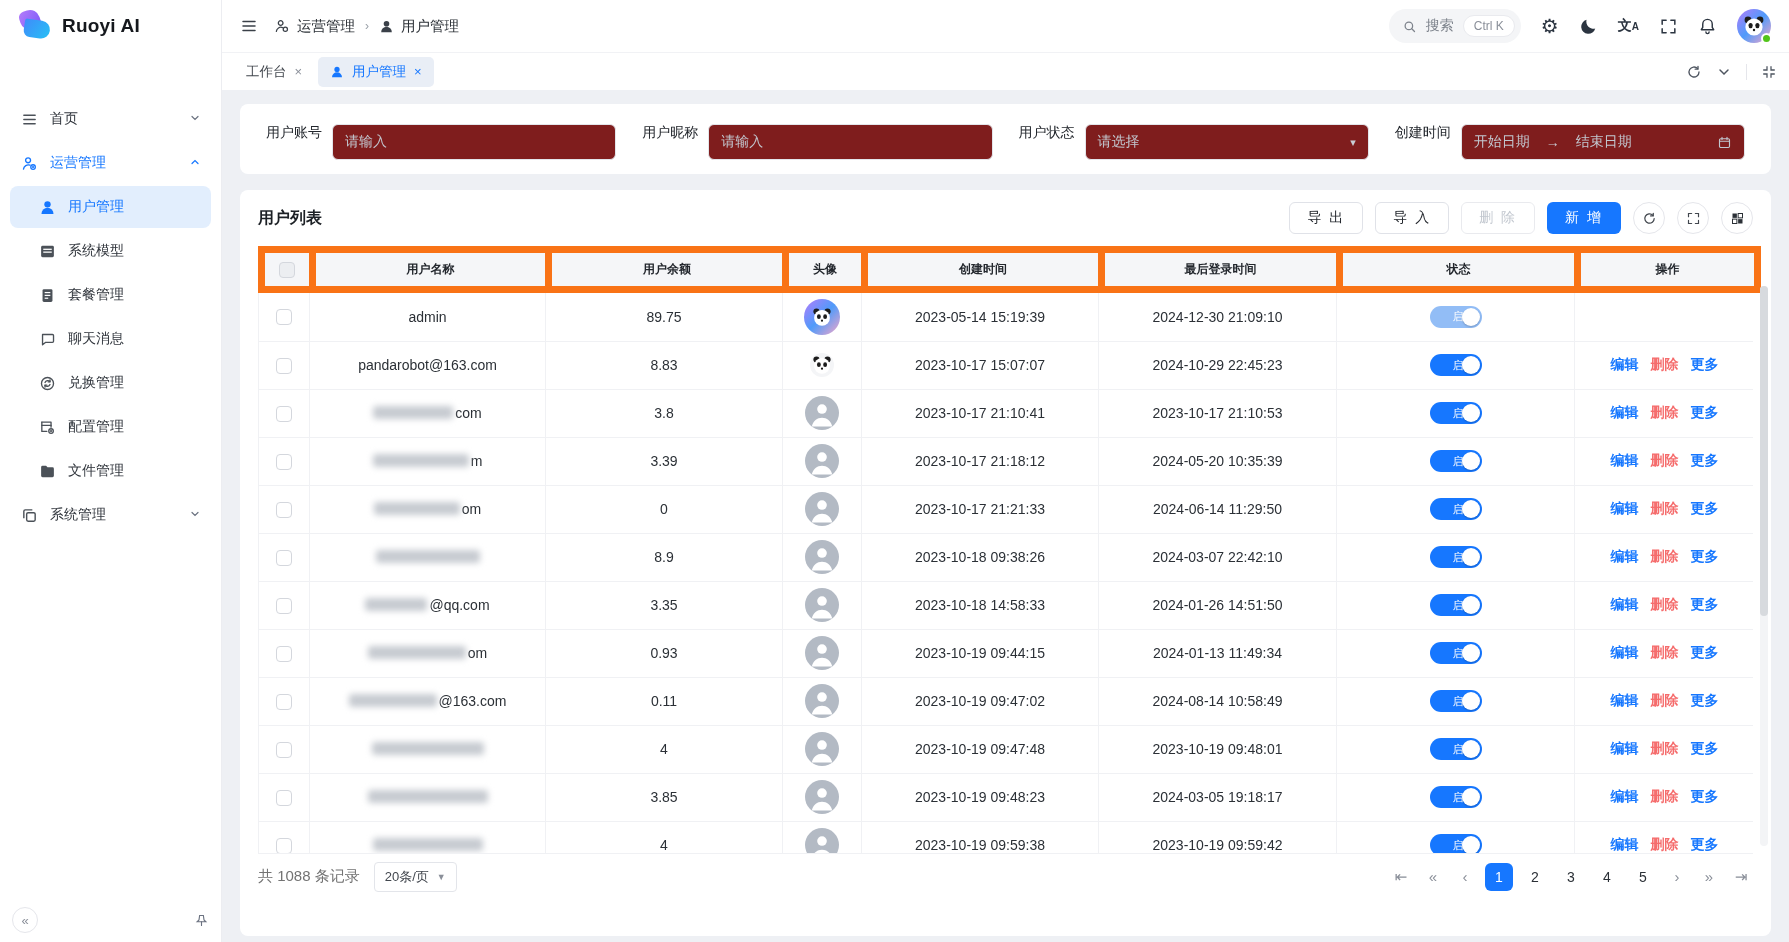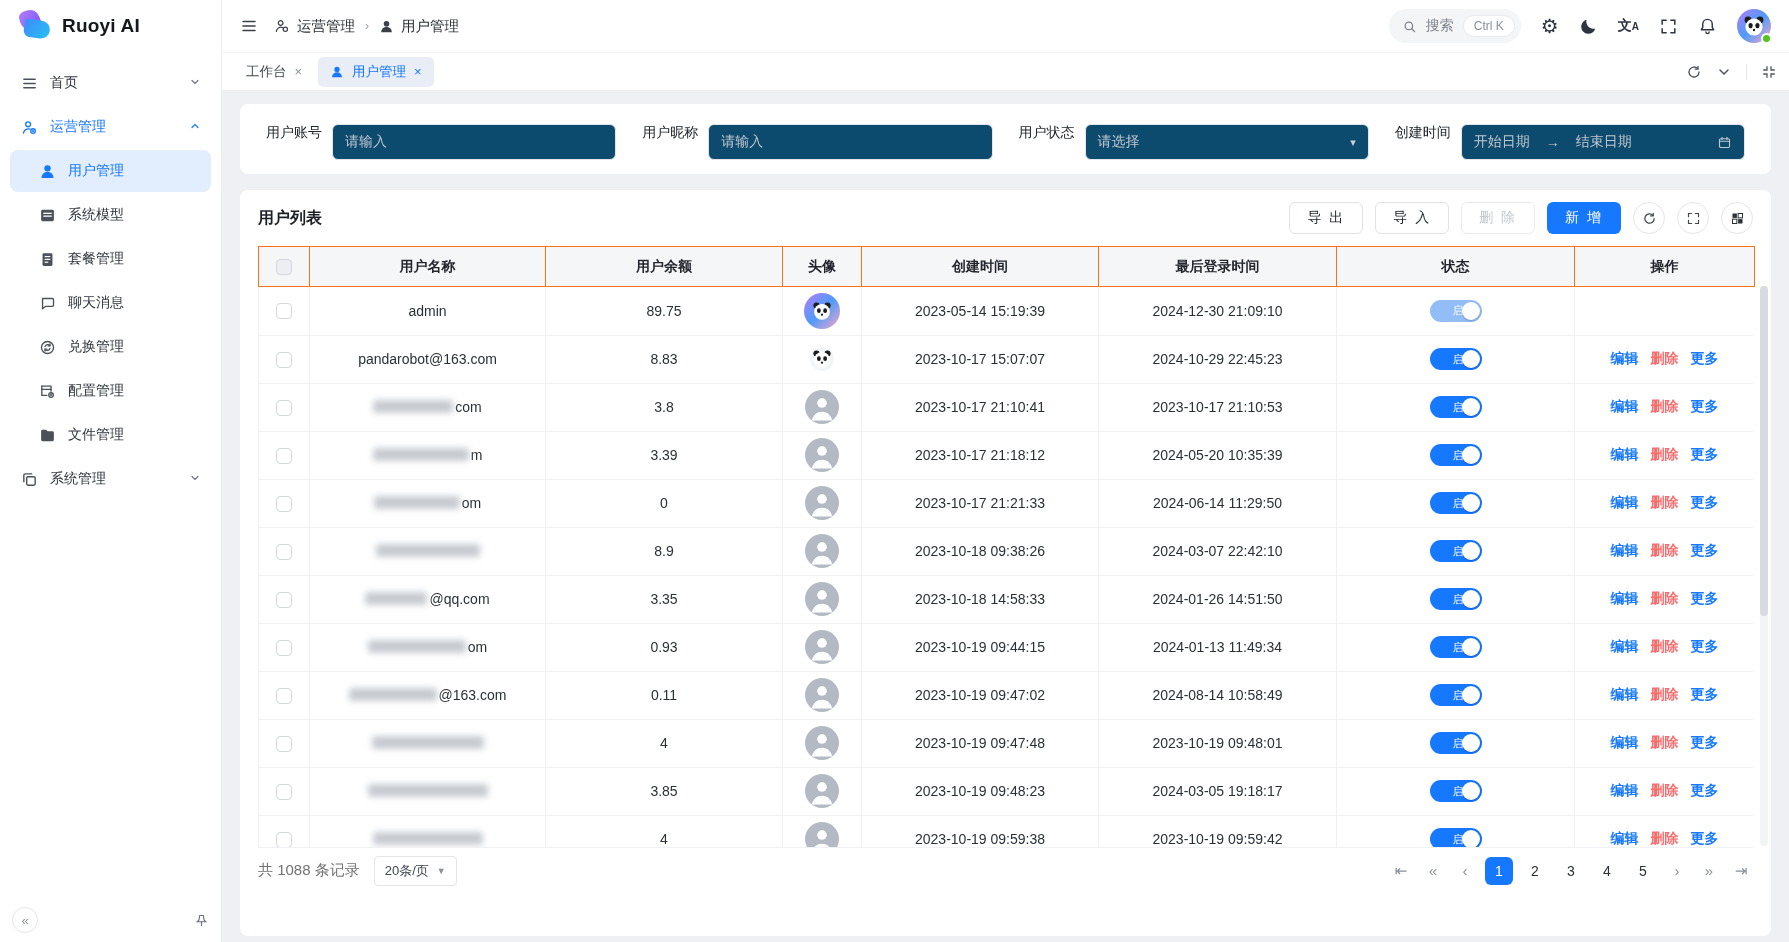--- a/index.html
+++ b/index.html
@@ -1,21 +1,21 @@
 <!DOCTYPE html>
 <html><head>
 <meta charset="utf-8">
 <style>
   * { margin:0; padding:0; box-sizing:border-box; }
   html,body { width:1789px; height:942px; overflow:hidden; }
   body { font-family:"Liberation Sans","DejaVu Sans",sans-serif; font-size:14px; color:#2b3036; background:#eef0f4; }
   .app { display:flex; width:100%; height:100%; }
 
   
-  .sidebar { width:222px; background:#fff; border-right:1px solid #ecedf1; display:flex; flex-direction:column; position:relative; flex-shrink:0; }
+  .sidebar { width:222px; background:#fff; border-right:1px solid #ecedf1; display:flex; flex-direction:column; position:relative; flex-shrink:0;gap:36px; }
   .logo { height:52px; display:flex; align-items:center; gap:10px; padding-left:18px; }
   .logo-mark { position:relative; width:34px; height:32px; }
   .logo-mark::before { content:""; position:absolute; left:2px; top:0; width:20px; height:20px; border-radius:6px 10px 4px 10px; background:linear-gradient(135deg,#b47cfb,#7a5af8); transform:rotate(-18deg); }
   .logo-mark::after { content:""; position:absolute; left:6px; top:10px; width:26px; height:18px; border-radius:4px 14px 14px 10px; background:linear-gradient(120deg,#3f8cfa,#27c0f5); transform:rotate(8deg); }
   .logo-text { font-size:19px; font-weight:700; color:#15181d; letter-spacing:.2px; }
   .nav { padding:8px 0 0; }
   .nav-item { height:42px; margin:2px 10px; padding:0 10px; display:flex; align-items:center; gap:12px; border-radius:8px; color:#30353c; cursor:pointer; }
   .nav-item.parent-active { color:#1677ff; }
   .nav-item .chev { margin-left:auto; color:#6b7280; }
   .nav-item.parent-active .chev { color:#1677ff; }
@@ -60,42 +60,42 @@
   .tabbar-right svg { width:16px; height:16px; }
   .v-div { width:1px; height:16px; background:#e5e6eb; }
 
   .content { flex:1; padding:14px 18px 6px; display:flex; flex-direction:column; gap:16px; overflow:hidden; }
 
   
   .filter-card { background:#fff; border-radius:8px; padding:20px 26px 14px; }
   .filter-row { display:flex; align-items:center; gap:26px; }
   .field { display:flex; gap:10px; flex:1; min-width:0; }
   .field > label { white-space:nowrap; color:#23272d; }
-  .inp { flex:1; height:36px; border:1px solid #e3e5ea; border-radius:6px; display:flex; align-items:center; gap:8px; padding:12px 12px; background:#0c4a6e; color:#c2c7cf; cursor:text; }
+  .inp { flex:1; height:36px; border:1px solid #e3e5ea; border-radius:6px; display:flex; align-items:center; gap:8px; padding:12px 12px; background:#7f1d1d; color:#c2c7cf; cursor:text; }
   .inp .ph { flex:1; font-size:14px; color:#c2c7cf; }
   .inp .dd { color:#c9cdd4; font-size:11px; }
   .range .sep { color:#c9cdd4; padding:0 8px; }
   .range .cal { display:flex; color:#c2c7cf; }
   .filter-actions { display:flex; justify-content:flex-end; align-items:center; gap:12px; margin-top:18px; }
   .btn { height:32px; padding:0 17px; border-radius:6px; font-size:14px; display:inline-flex; align-items:center; justify-content:center; cursor:pointer; border:1px solid transparent; letter-spacing:2px; }
   .btn-plain { border-color:#e0e2e8; background:#fff; color:#23272d; }
   .btn-primary { background:#1677ff; color:#fff; }
   .btn-disabled { border-color:#e9eaee; background:#fff; color:#c2c7cf; cursor:not-allowed; }
   .collapse-link { color:#1677ff; display:flex; align-items:center; gap:2px; cursor:pointer; }
 
   
   .table-card { flex:1; background:#fff; border-radius:8px; padding:0 18px; display:flex; flex-direction:column; position:relative; overflow:hidden; }
   .card-head { height:56px; display:flex; align-items:center; flex-shrink:0; }
   .card-title { font-size:16px; font-weight:700; color:#1c2025; }
   .card-tools { margin-left:auto; display:flex; align-items:center; gap:12px; }
   .icon-btn { width:32px; height:32px; border:1px solid #e5e6eb; border-radius:50%; display:flex; align-items:center; justify-content:center; color:#42474e; background:#fff; cursor:pointer; }
   .icon-btn svg { width:15px; height:15px; }
 
   table { border-collapse:collapse; table-layout:fixed; width:1496px; }
-  thead th { height:40px; background:#f5f6f8; border:1px solid #f97316; font-size:14px; font-weight:700; color:#23272d; text-align:center; }
+  thead th { height:40px; background:#f5f6f8; border:7px solid #f97316; font-size:12px; font-weight:700; color:#23272d; text-align:center; }
   .tbody-viewport { height:560px; overflow:hidden; flex-shrink:0; }
   tbody td { height:48px; border:1px solid #f0f1f4; border-top:none; text-align:center; font-size:14px; color:#2b3036; }
   .cb { display:inline-block; width:16px; height:16px; border:1px solid #d4d7dd; border-radius:4px; background:#fff; vertical-align:middle; cursor:pointer; }
   .cb-head { background:#eceef1; }
   .av { display:inline-flex; align-items:center; justify-content:center; border-radius:50%; overflow:hidden; vertical-align:middle; }
   .av svg { display:block; }
   .av-grad { width:36px; height:36px; background:linear-gradient(135deg,#b47cfb,#4f9bfa,#f7a6c8); }
   .av-small { width:24px; height:24px; background:#f4f5f7; }
   .av-def { width:34px; height:34px; background:#b3bac4; }
   .mask { display:inline-block; height:13px; background:#c7cbd1; border-radius:3px; filter:blur(3px); vertical-align:-1px; }

